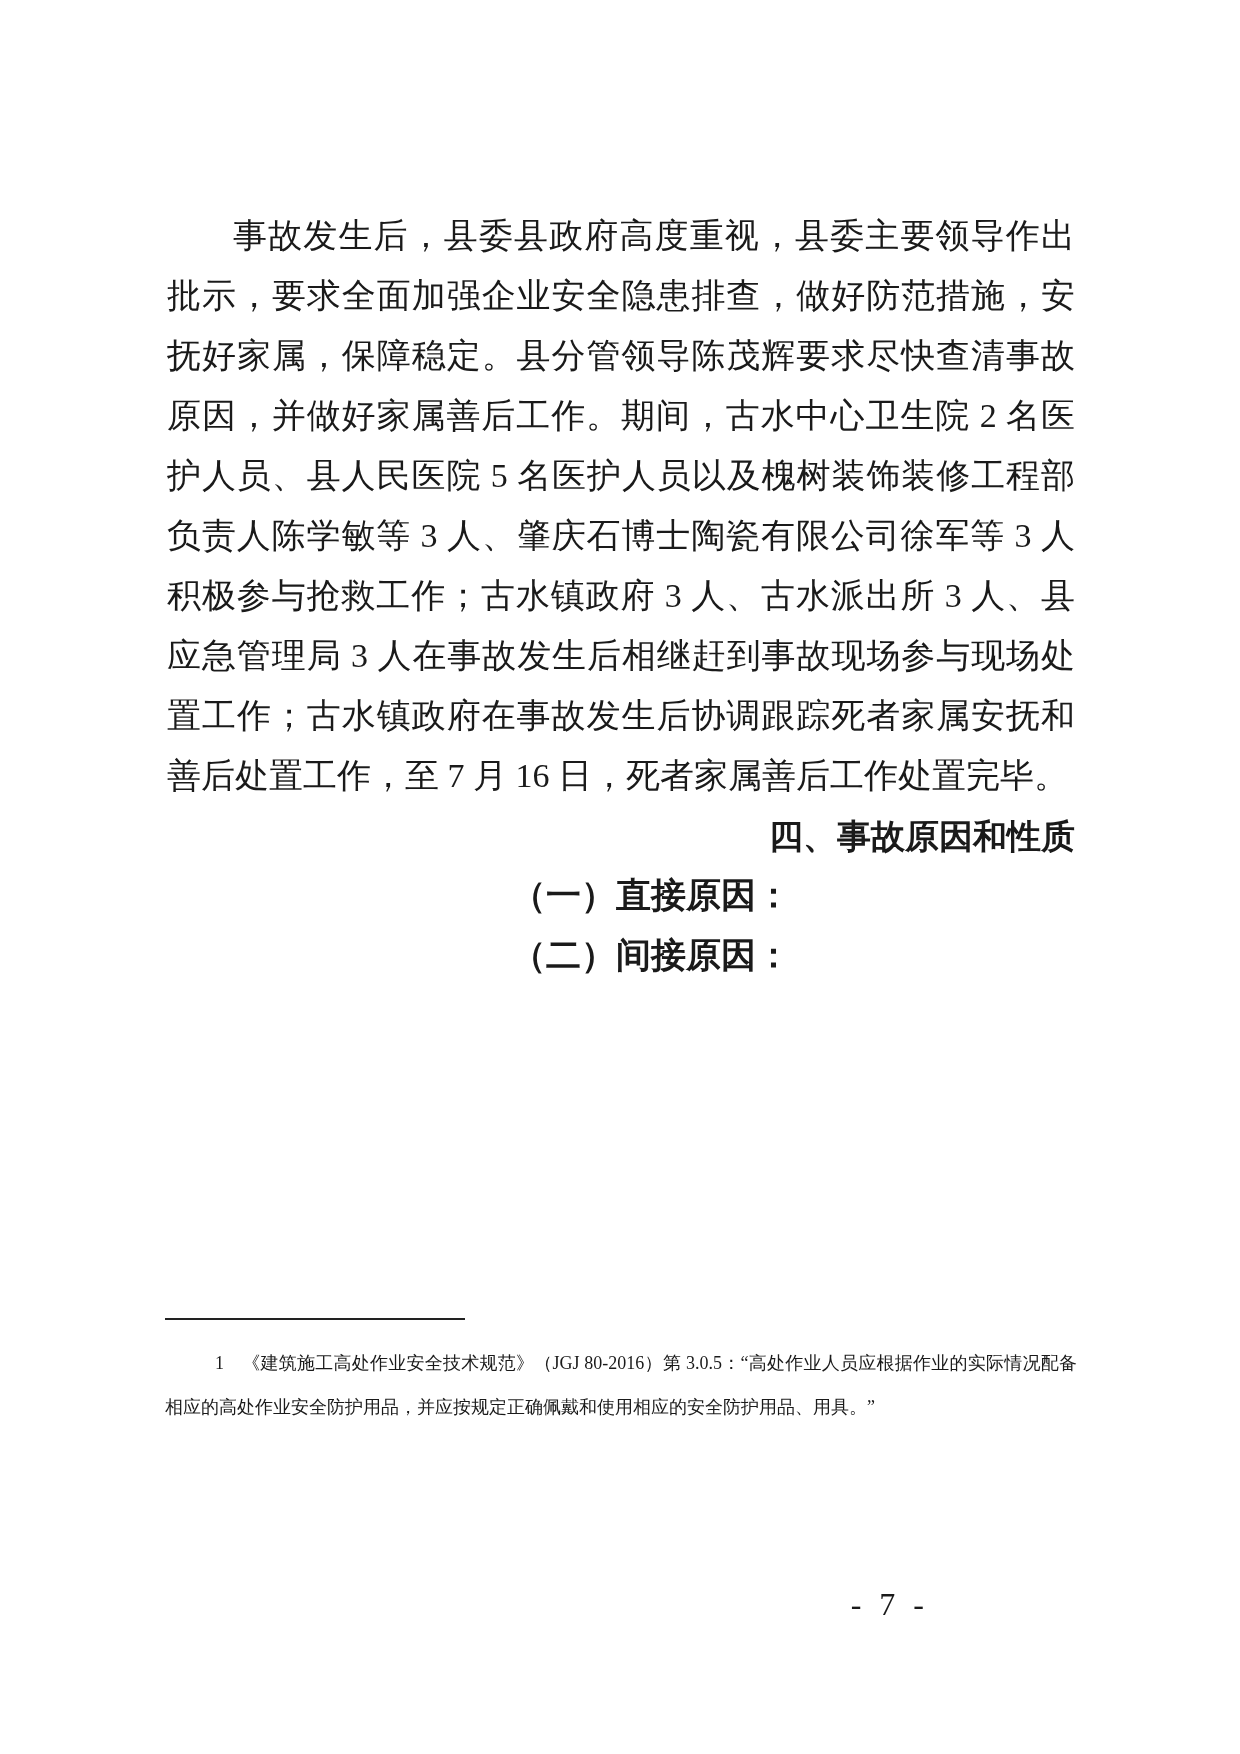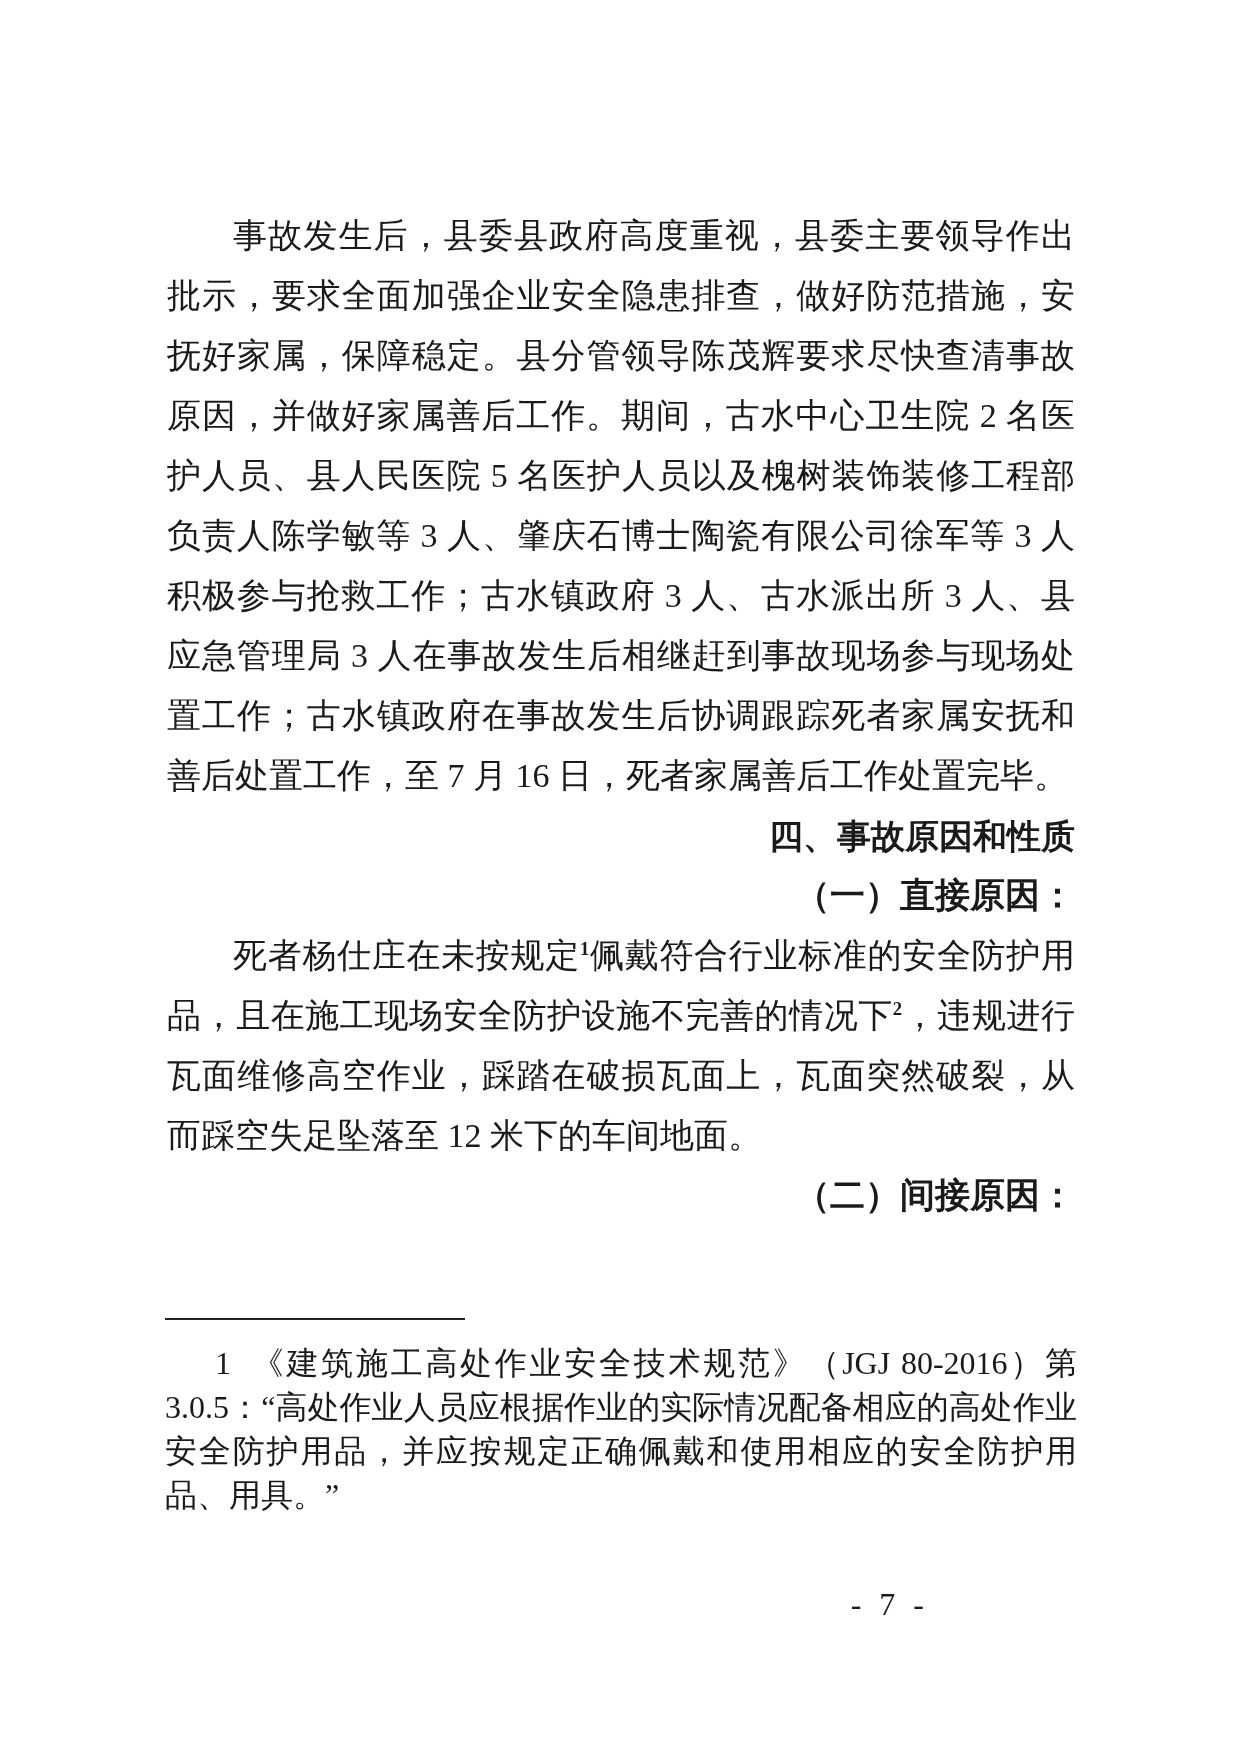--- a/index.html
+++ b/index.html
@@ -38,21 +38,21 @@
     text-indent: 66px;
     text-align: right;
   }
   .sub-heading {
     margin: 0;
     font-family: "Liberation Serif", "DejaVu Serif", serif;
     font-size: 35px;
     line-height: 60px;
     font-weight: 700;
     text-indent: 60px;
-    text-align: right;
+    text-align: center;
   }
   sup.fnref {
     font-size: 0.55em;
     font-weight: 700;
     vertical-align: super;
     line-height: 0;
   }
   .footnotes {
     position: absolute;
     left: 165px;
@@ -61,21 +61,21 @@
   }
   .fn-rule {
     width: 300px;
     height: 2px;
     background: #222222;
     margin: 0 0 21px 0;
   }
   .fn {
     margin: 0;
     font-family: "Liberation Serif", "DejaVu Serif", serif;
-    font-size: 32px;
+    font-size: 18px;
     line-height: 44px;
     text-align: justify;
     text-indent: 50px;
   }
   .fn + .fn {
     margin-top: 9px;
   }
   .fn .marker {
     margin-right: 18px;
   }
@@ -94,21 +94,20 @@
 
 <div class="page">
 
   <div class="doc-body">
     <p class="para">事故发生后，县委县政府高度重视，县委主要领导作出批示，要求全面加强企业安全隐患排查，做好防范措施，安抚好家属，保障稳定。县分管领导陈茂辉要求尽快查清事故原因，并做好家属善后工作。期间，古水中心卫生院 2 名医护人员、县人民医院 5 名医护人员以及槐树装饰装修工程部负责人陈学敏等 3 人、肇庆石博士陶瓷有限公司徐军等 3 人积极参与抢救工作；古水镇政府 3 人、古水派出所 3 人、县应急管理局 3 人在事故发生后相继赶到事故现场参与现场处置工作；古水镇政府在事故发生后协调跟踪死者家属安抚和善后处置工作，至 7 月 16 日，死者家属善后工作处置完毕。</p>
 
     <h2 class="sec-heading">四、事故原因和性质</h2>
 
     <h3 class="sub-heading">（一）直接原因：</h3>
 
-    <p class="para"><span>死者杨仕庄在未按规定</span><sup class="fnref">1</sup><span>佩戴符合行业标准的安全防护用品，且在施工现场安全防护设施不完善的情况下</span><sup class="fnref">2</sup><span>，违规进行瓦面维修高空作业，踩踏在破损瓦面上，瓦面突然破裂，从而踩空失足坠落至 12 米下的车间地面。</span></p>
 
     <h3 class="sub-heading">（二）间接原因：</h3>
   </div>
 
   <div class="footnotes">
     <div class="fn-rule"></div>
 
     <p class="fn"><span class="marker">1</span><span>《建筑施工高处作业安全技术规范》（JGJ 80-2016）第 3.0.5：“高处作业人员应根据作业的实际情况配备相应的高处作业安全防护用品，并应按规定正确佩戴和使用相应的安全防护用品、用具。”</span></p>
 
   </div>

